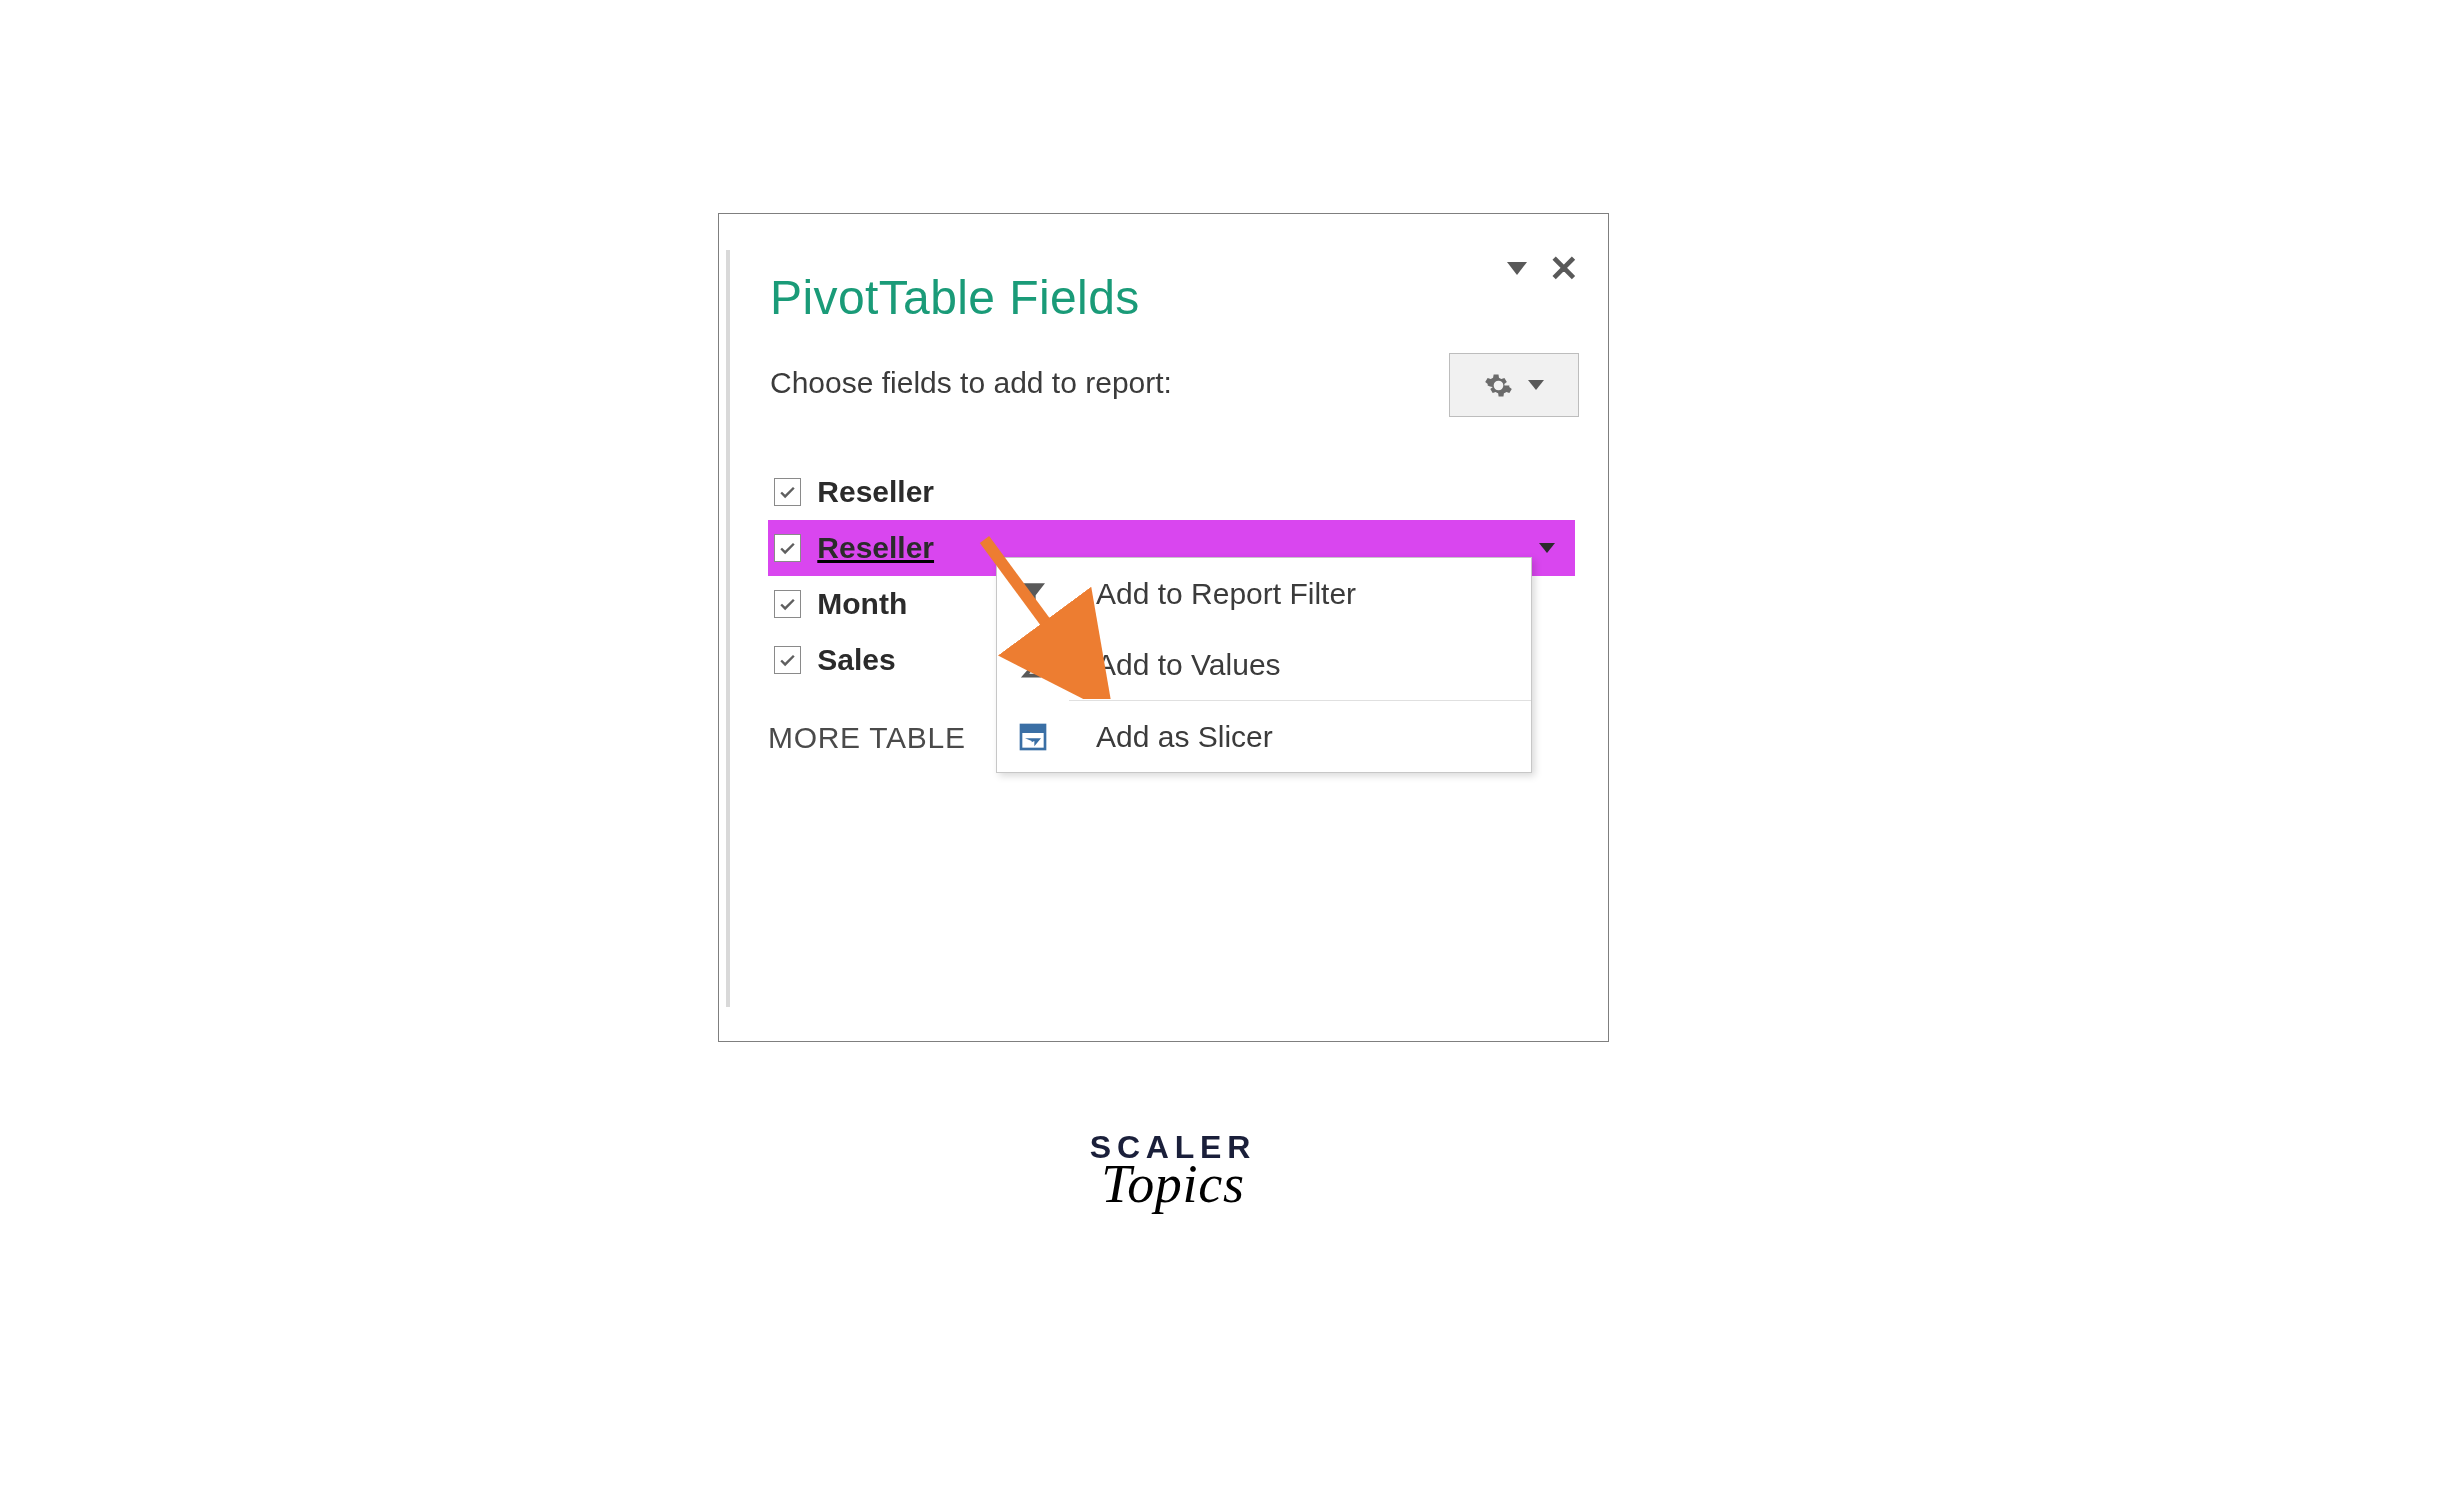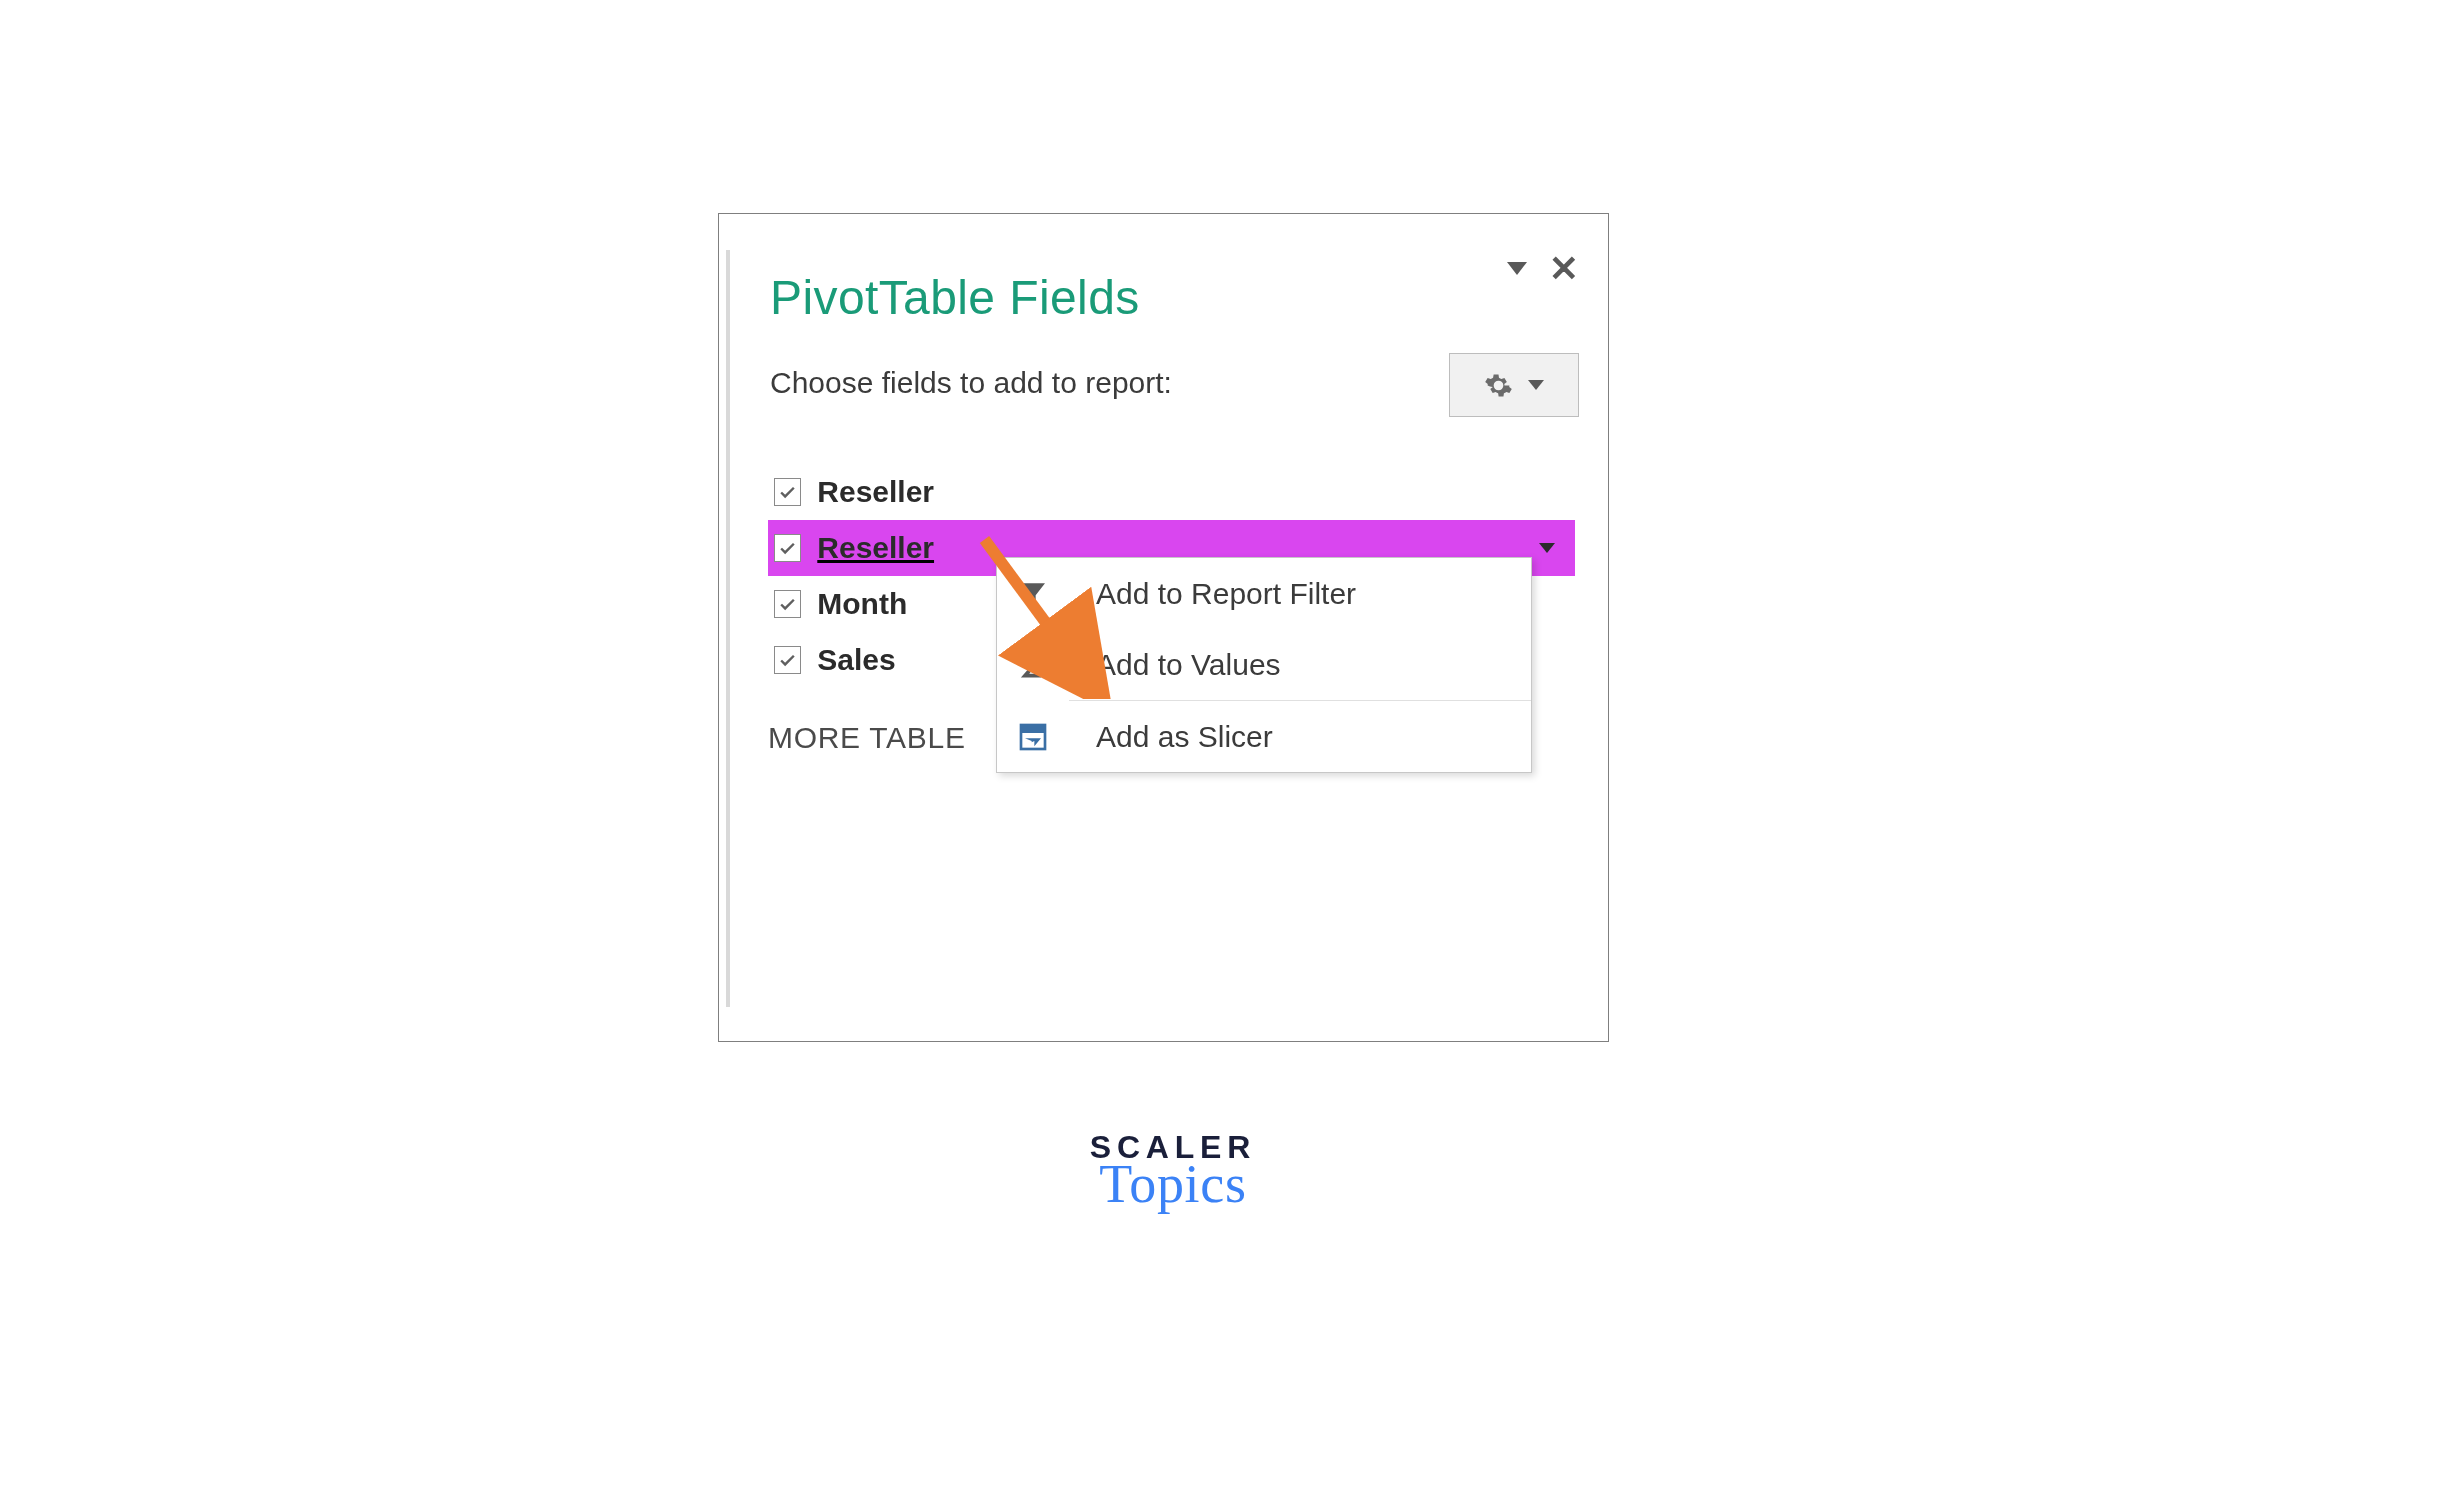--- a/index.html
+++ b/index.html
@@ -201,22 +201,23 @@
   }
   .logo-scaler {
     font-size: 32px;
     font-weight: 800;
     letter-spacing: 5.8px;
     color: #1a1f3a;
     font-family: Arial, sans-serif;
   }
   .logo-topics {
     font-size: 54px;
-    color: #3b82f6;
+    color: #000000;
     font-family: "Brush Script MT", cursive;
+    font-style: italic;
     margin-top: -13px;
     letter-spacing: 0.7px;
   }
 </style>
 </head>
 <body>
 
 <div class="panel">
   <div class="side-handle"></div>
 

